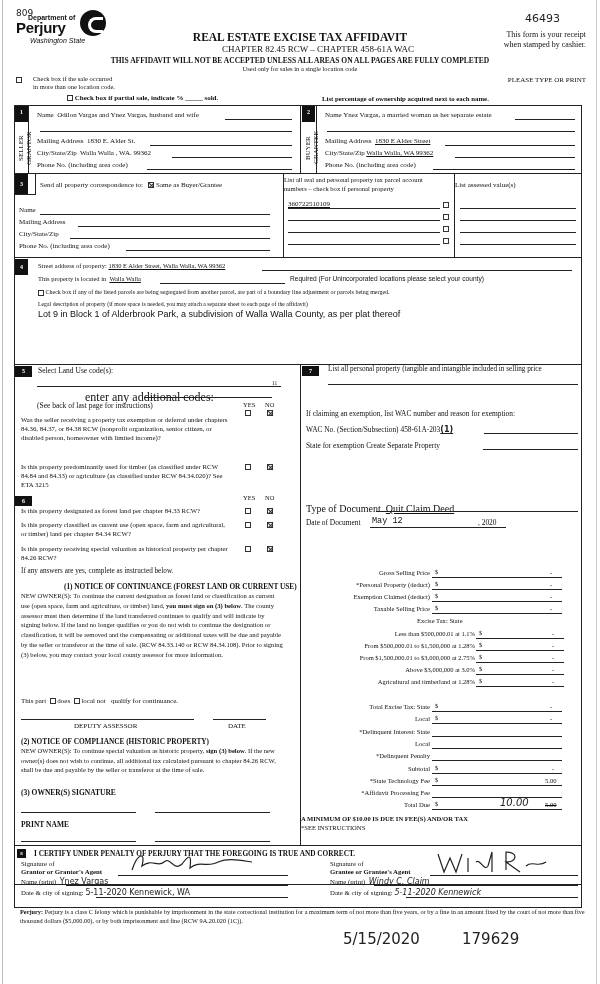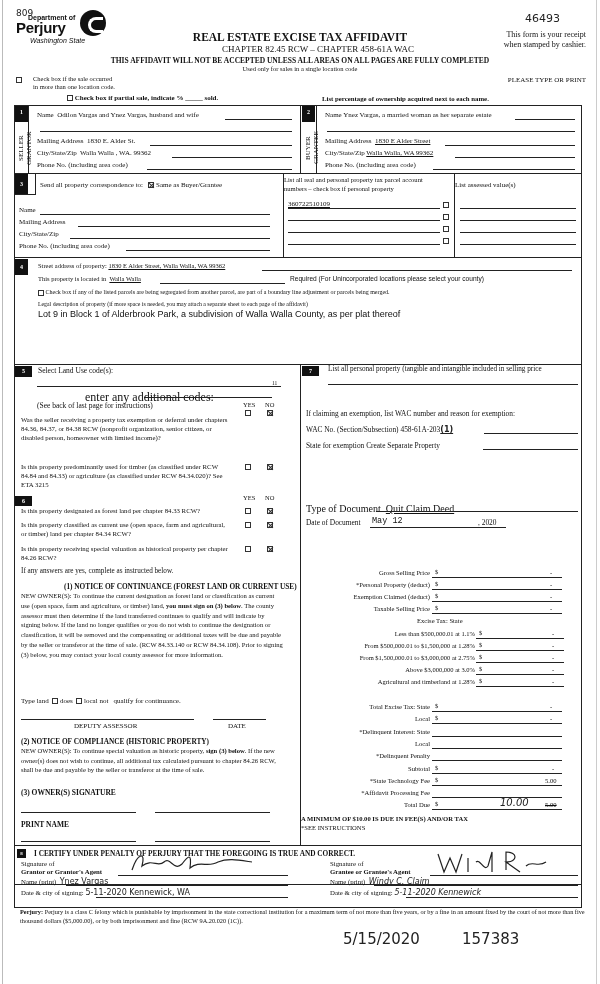--- a/index.html
+++ b/index.html
@@ -174,21 +174,21 @@
 <div class="txt" style="left:267px;top:507px;"><span class="cb x"></span></div>
 <div class="para" style="left:21px;top:520px;width:210px;">Is this property classified as current use (open space, farm and agricultural, or timber) land per chapter 84.34 RCW?</div>
 <div class="txt" style="left:245px;top:521px;"><span class="cb"></span></div>
 <div class="txt" style="left:267px;top:521px;"><span class="cb x"></span></div>
 <div class="para" style="left:21px;top:544px;width:210px;">Is this property receiving special valuation as historical property per chapter 84.26 RCW?</div>
 <div class="txt" style="left:245px;top:545px;"><span class="cb"></span></div>
 <div class="txt" style="left:267px;top:545px;"><span class="cb x"></span></div>
 <div class="txt" style="left:21px;top:567px;font-size:7.2px;">If any answers are yes, complete as instructed below.</div>
 <div class="txt" style="left:21px;top:582px;font-size:7.3px;font-weight:bold;padding-left:43px;">(1) NOTICE OF CONTINUANCE (FOREST LAND OR CURRENT USE)</div>
 <div class="para" style="left:21px;top:591px;width:262px;font-size:6.6px;line-height:9.8px;"><span>NEW OWNER(S): To continue the current designation as forest land or classification as current use (open space, farm and agriculture, or timber) land, </span><b>you must sign on (3) below</b><span>. The county assessor must then determine if the land transferred continues to qualify and will indicate by signing below. If the land no longer qualifies or you do not wish to continue the designation or classification, it will be removed and the compensating or additional taxes will be due and payable by the seller or transferor at the time of sale. (RCW 84.33.140 or RCW 84.34.108). Prior to signing (3) below, you may contact your local county assessor for more information.</span></div>
-<div class="txt" style="left:21px;top:697px;font-size:7px;"><span>Type land</span>&nbsp; <span class="cb"></span> <span>does</span>&nbsp; <span class="cb"></span> <span>local not</span>&nbsp;&nbsp; <span>qualify for continuance.</span></div>
+<div class="txt" style="left:21px;top:697px;font-size:7px;"><span>This part</span>&nbsp; <span class="cb"></span> <span>does</span>&nbsp; <span class="cb"></span> <span>local not</span>&nbsp;&nbsp; <span>qualify for continuance.</span></div>
 <div class="line" style="left:21px;top:719px;width:173px;"></div>
 <div class="line" style="left:213px;top:719px;width:53px;"></div>
 <div class="txt" style="left:74px;top:722px;">DEPUTY ASSESSOR</div>
 <div class="txt" style="left:228px;top:722px;">DATE</div>
 <div class="txt" style="left:21px;top:737px;font-size:7.3px;font-weight:bold;">(2) NOTICE OF COMPLIANCE (HISTORIC PROPERTY)</div>
 <div class="para" style="left:21px;top:746px;width:262px;font-size:6.6px;line-height:9.5px;"><span>NEW OWNER(S): To continue special valuation as historic property, </span><b>sign (3) below</b><span>. If the new owner(s) does not wish to continue, all additional tax calculated pursuant to chapter 84.26 RCW, shall be due and payable by the seller or transferor at the time of sale.</span></div>
 <div class="txt c" style="left:21px;top:788px;width:260px;font-weight:bold;font-size:7.5px;">(3) OWNER(S) SIGNATURE</div>
 <div class="line" style="left:21px;top:812px;width:115px;"></div>
 <div class="line" style="left:155px;top:812px;width:115px;"></div>
 <div class="txt c" style="left:21px;top:820px;width:260px;font-weight:bold;font-size:7.5px;">PRINT NAME</div>
@@ -305,13 +305,13 @@
 
 <div class="box" style="left:14px;top:884px;width:568px;height:24px;border-top:none;"></div>
 <div class="txt" style="left:21px;top:888px;font-size:6.8px;"><span>Date &amp; city of signing:</span> <span class="hw" style="font-size:8px;">5-11-2020  Kennewick, WA</span></div>
 <div class="line" style="left:96px;top:897px;width:192px;"></div>
 <div class="txt" style="left:330px;top:888px;font-size:6.8px;"><span>Date &amp; city of signing:</span> <span class="hw" style="font-size:8px;font-style:italic;">5-11-2020 Kennewick</span></div>
 <div class="line" style="left:406px;top:897px;width:172px;"></div>
 
 <div class="para" style="left:20px;top:908px;width:568px;font-size:6.3px;line-height:8.5px;"><b>Perjury:</b> <span>Perjury is a class C felony which is punishable by imprisonment in the state correctional institution for a maximum term of not more than five years, or by a fine in an amount fixed by the court of not more than five thousand dollars ($5,000.00), or by both imprisonment and fine (RCW 9A.20.020 (1C)).</span></div>
 
 <div class="txt hw" style="left:343px;top:930px;font-size:15px;">5/15/2020</div>
-<div class="txt hw" style="left:462px;top:930px;font-size:15px;">157383</div>
+<div class="txt hw" style="left:462px;top:930px;font-size:15px;">179629</div>
 
 </body></html>

